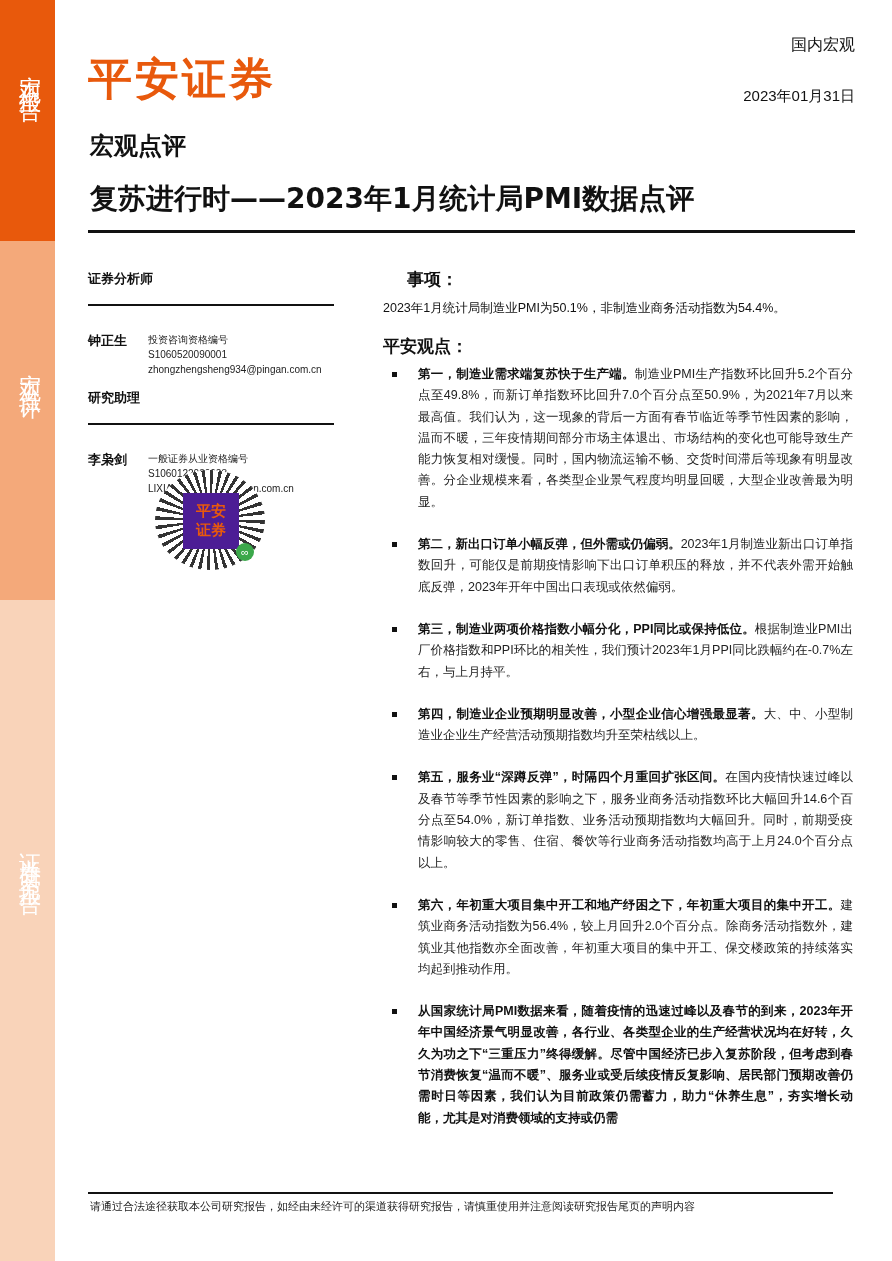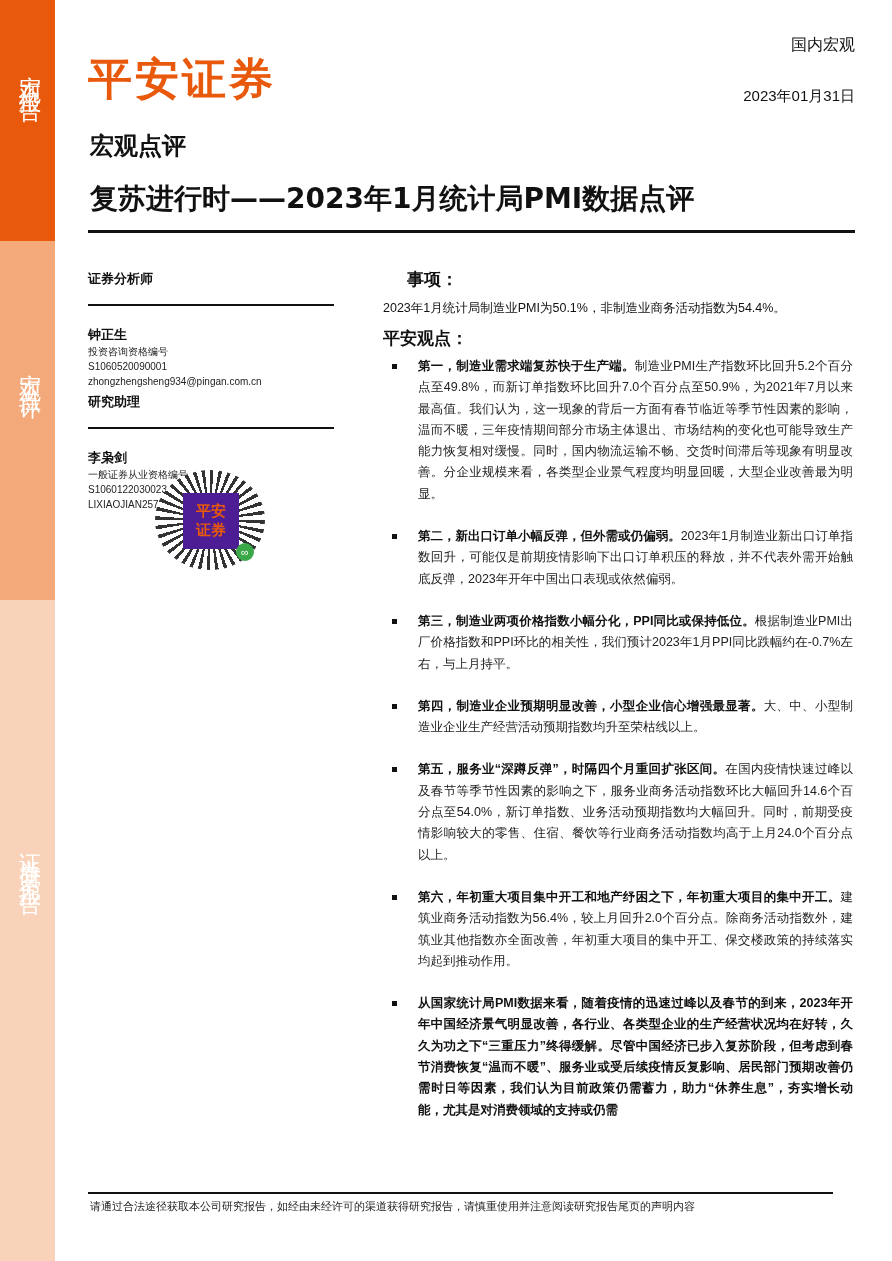--- a/index.html
+++ b/index.html
@@ -21,37 +21,37 @@
     .logo { position: absolute; left: 88px; top: 50px; font-size: 44px; font-weight: bold; color: #E8590C; letter-spacing: 3px; font-family: "DejaVu Sans", sans-serif; }
     .category { position: absolute; right: 37px; top: 35px; font-size: 16px; color: #111; }
     .date { position: absolute; right: 37px; top: 87px; font-size: 15px; color: #111; }
     .doc-type { position: absolute; left: 90px; top: 130px; font-size: 24px; font-weight: bold; color: #111; font-family: "DejaVu Sans", sans-serif; }
     .doc-title { position: absolute; left: 90px; top: 180px; font-size: 28px; font-weight: bold; color: #111; font-family: "DejaVu Sans", sans-serif; white-space: nowrap; }
     .title-rule { position: absolute; left: 88px; top: 230px; width: 767px; height: 3px; background: #111; }
 
     
     .analyst-col { position: absolute; left: 88px; top: 270px; width: 246px; }
     .sec-head { font-size: 13px; font-weight: bold; color: #111; padding-bottom: 16px; border-bottom: 2px solid #111; font-family: "DejaVu Sans", sans-serif; }
-    .person { display: flex; margin-top: 20px; flex-direction: column; }
+    .person { display: flex; margin-top: 26px; }
     .person-name { width: 60px; font-size: 13px; font-weight: bold; font-family: "DejaVu Sans", sans-serif; }
     .person-info { font-size: 10px; line-height: 15px; color: #222; }
-    .sec-head-2 { margin-top: 4px; }
+    .sec-head-2 { margin-top: 12px; }
 
     .qr { position: absolute; left: 155px; top: 470px; width: 110px; height: 100px; border-radius: 50%; background:
       radial-gradient(circle at 50% 50%, #fff 0 28%, transparent 29%),
       repeating-conic-gradient(from 0deg, #333 0 4deg, #fff 4deg 10deg);
       }
     .qr-center { position: absolute; left: 183px; top: 493px; width: 56px; height: 56px; display: flex; flex-direction: column; align-items: center; justify-content: center; font-size: 15px; font-weight: bold; color: #E8590C; line-height: 19px; background: #4c1d95; font-family: "DejaVu Sans", sans-serif; }
     .qr-badge { position: absolute; left: 236px; top: 543px; width: 18px; height: 18px; border-radius: 50%; background: #3BA84A; color: #fff; font-size: 11px; text-align: center; line-height: 18px; }
 
     
     .main-col { position: absolute; left: 383px; top: 268px; width: 470px; }
     .h-event { font-size: 17px; font-weight: bold; font-family: "DejaVu Sans", sans-serif; margin-left: 24px; }
     .event-text { font-size: 12.5px; margin-top: 8px; line-height: 18px; }
-    .h-view { font-size: 17px; font-weight: bold; margin-top: 10px; font-family: "DejaVu Sans", sans-serif; }
+    .h-view { font-size: 17px; font-weight: bold; margin-top: 18px; font-family: "DejaVu Sans", sans-serif; }
     .bullets { list-style: none; margin-top: 6px; }
     .bullet { position: relative; padding-left: 35px; font-size: 12.5px; line-height: 21.3px; color: #222; margin-bottom: 21px; text-align: justify; }
     .bullet::before { content: ""; position: absolute; left: 9px; top: 8px; width: 5px; height: 5px; background: #111; }
     .bullet .lead { font-weight: bold; color: #111; }
     .bullet.all-bold { font-weight: bold; color: #111; }
 
     
     .footer-rule { position: absolute; left: 88px; top: 1192px; width: 745px; height: 2px; background: #111; }
     .footer-text { position: absolute; left: 90px; top: 1199px; font-size: 11px; color: #222; }
   </style>

